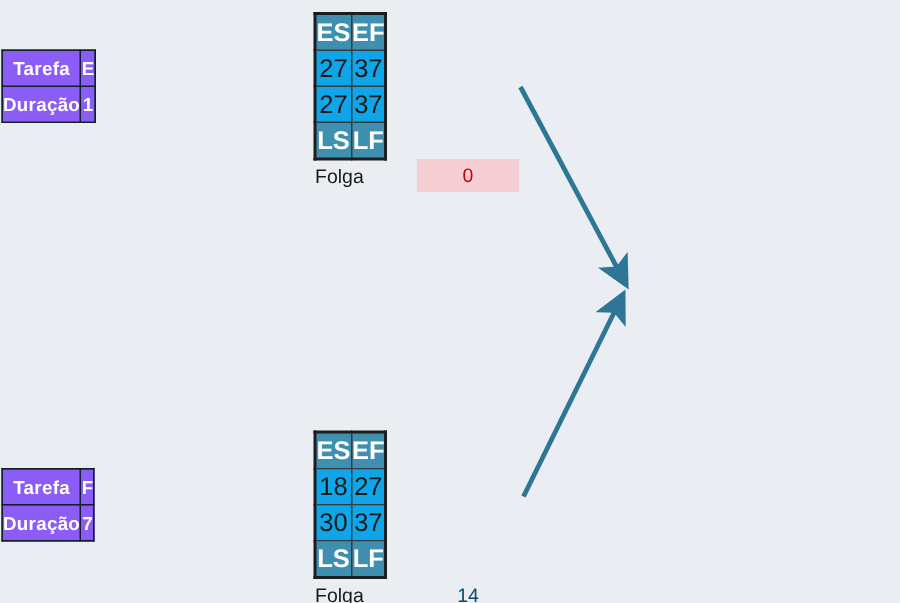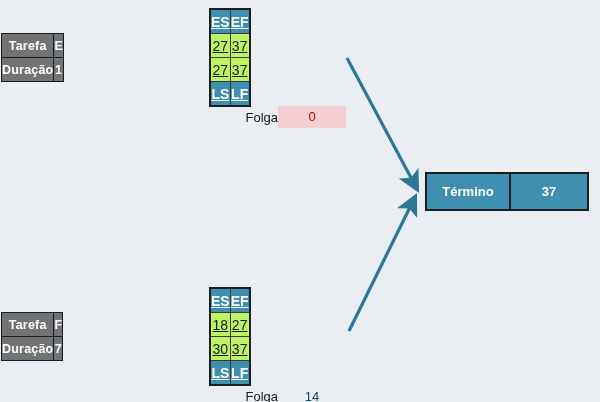--- a/index.html
+++ b/index.html
@@ -44,21 +44,21 @@
     background: #21394f;
     border: 1px solid #12202c;
     table-layout: fixed;
   }
   .info-table td {
     color: #ffffff;
     font-size: 12.5px;
     font-weight: bold;
     text-align: center;
     vertical-align: middle;
-    background: #737373;
+    background: #8b5cf6;
     border: 1px solid #12202c;
     padding: 0;
     height: 23px;
     letter-spacing: .2px;
   }
   .info-table td.label-cell { width: 127px; }
   .info-table td.value-cell { width: 80px; }
 
   
   .grid-table {
@@ -67,45 +67,44 @@
     border-spacing: 0;
     table-layout: fixed;
     border: 2px solid #1d1d1d;
   }
   .grid-table td {
     width: 67px;
     height: 23px;
     text-align: center;
     vertical-align: middle;
     padding: 0;
-    font-size: 14px;
+    font-size: 17px;
     border: 1px solid #3a3a3a;
-    text-decoration: underline;
   }
   .grid-table td.hdr {
     background: #3f8fb0;
     color: #ffffff;
     font-weight: bold;
   }
   .grid-table td.val {
-    background: #bef264;
+    background: #0ea5e9;
     color: #1a1a1a;
     font-weight: normal;
   }
 
   
   .folga-row {
     position: absolute;
     display: flex;
     align-items: center;
     height: 22px;
   }
   .folga-label {
     width: 68px;
-    text-align: right;
+    text-align: left;
     font-size: 13px;
     color: #1a1a1a;
   }
   .folga-value {
     width: 68px;
     text-align: center;
     font-size: 13px;
     color: #0c4a6e;
   }
   .folga-value.critical {
@@ -229,22 +228,14 @@
       </tr>
     </tbody>
       </table>
 
     <div class="folga-row" style="left:210px; top:385px;">
       <span class="folga-label">Folga</span>
       <span class="folga-value">14</span>
     </div>
   </div>
 
-  <table class="terminal" style="left:425px; top:172px;">
-    <tbody>
-        <tr>
-      <td class="t-name">Término</td>
-      <td class="t-val">37</td>
-    </tr>
-  </tbody>
-    </table>
 
 </div>
 
 </body></html>

